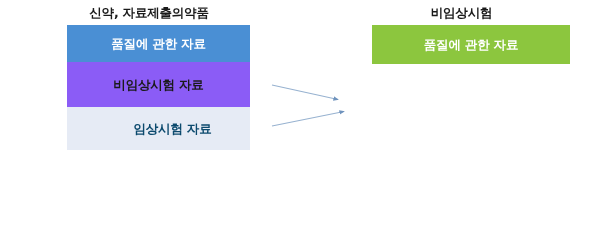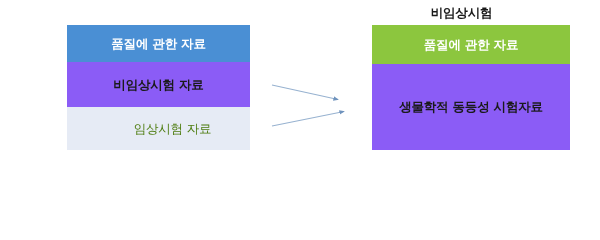--- a/index.html
+++ b/index.html
@@ -72,22 +72,22 @@
     color: #ffffff;
     font-weight: 700;
   }
   .fill-blue-mid {
     background: #8b5cf6;
     color: #1a1a1a;
     font-weight: 700;
   }
   .fill-blue-light {
     background: #e6ebf5;
-    color: #4d7c0f;
-    font-weight: 400;
+    color: #0c4a6e;
+    font-weight: 700;
     padding-left: 28px;
   }
   .fill-green {
     background: #8cc63e;
     color: #ffffff;
     font-weight: 700;
   }
 
   
   #arrows {
@@ -97,32 +97,32 @@
     width: 600px;
     height: 159px;
     pointer-events: none;
   }
 </style>
 </head>
 <body>
 
 <div id="diagram">
 
+  <div class="col-title" id="title-left">신약, 자료제출의약품</div>
 
   <div class="col-title" id="title-right">비임상시험</div>
 
   <div class="stack" id="stack-left">
     <div class="box fill-blue-strong" id="box-quality-new">품질에 관한 자료</div>
     <div class="box fill-blue-mid" id="box-nonclinical">비임상시험 자료</div>
     <div class="box fill-blue-light" id="box-clinical">임상시험 자료</div>
   </div>
 
   <div class="stack" id="stack-right">
     <div class="box fill-green" id="box-quality-generic">품질에 관한 자료</div>
-    <div class="box fill-blue-mid" id="box-bioequivalence">생물학적 동등성 시험자료</div>
   </div>
 
   <svg id="arrows" viewBox="0 0 600 159">
     <defs>
       <marker id="arrowhead" markerWidth="5" markerHeight="5" refX="4.2" refY="2" orient="auto" markerUnits="strokeWidth">
         <path d="M0,0 L5,2 L0,4 z" fill="#6f93bd"></path>
       </marker>
     </defs>
     <line x1="272" y1="85" x2="338" y2="99.5" stroke="#97b2d0" stroke-width="1.1" marker-end="url(#arrowhead)"></line>
     <line x1="272" y1="126" x2="344" y2="111.5" stroke="#97b2d0" stroke-width="1.1" marker-end="url(#arrowhead)"></line>

